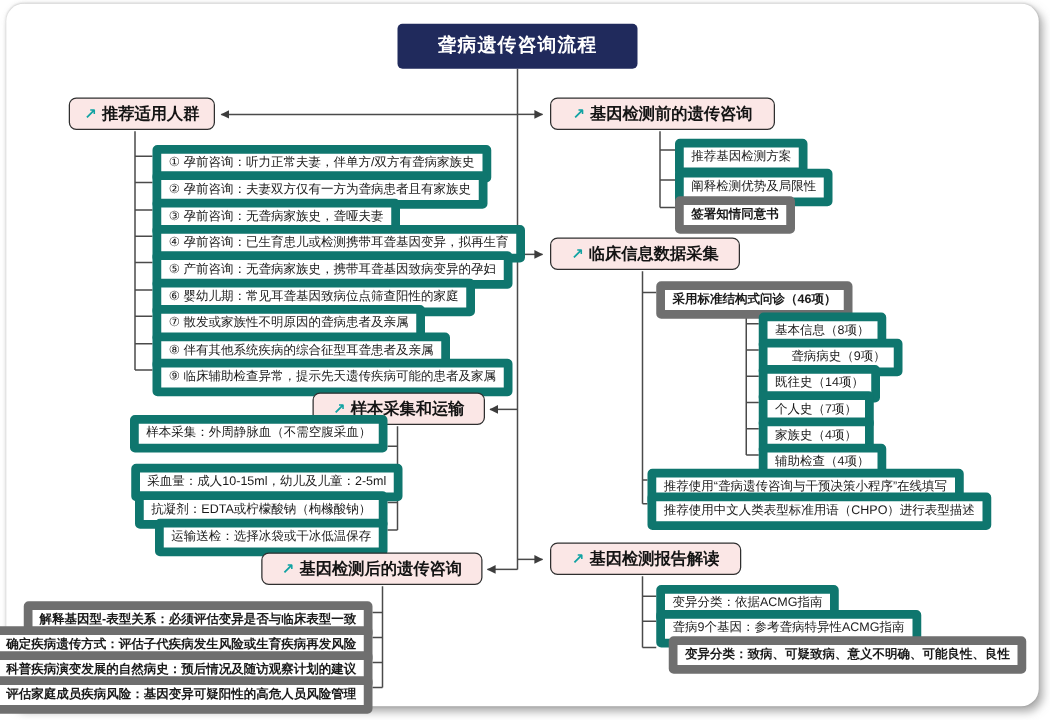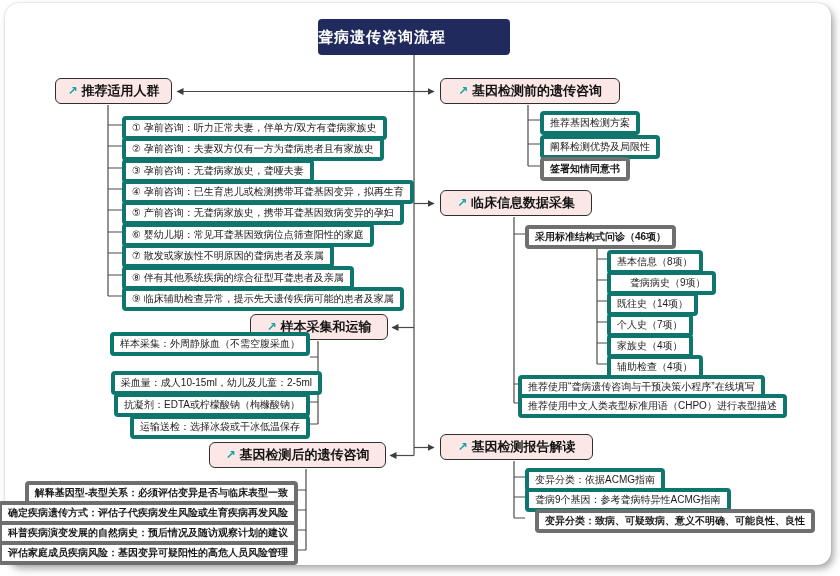--- a/index.html
+++ b/index.html
@@ -3,26 +3,26 @@
 <meta charset="utf-8">
 <style>
   html,body{margin:0;padding:0;background:#ffffff;}
   .page{position:relative;width:840px;height:576px;background:#fff;overflow:hidden;
         font-family:"Liberation Sans","DejaVu Sans",sans-serif;}
   .card{position:absolute;left:5px;top:3px;width:826px;height:562px;background:#fff;
         border-radius:14px;box-shadow:3px 4px 7px rgba(110,110,110,.55), 0 0 2px rgba(160,160,160,.5);}
   svg.wires{position:absolute;left:0;top:0;z-index:1;}
   .node{position:absolute;z-index:2;white-space:nowrap;box-sizing:border-box;}
   .root{background:#202a5c;color:#ffffff;font-weight:bold;font-size:15px;line-height:22px;
-        padding:7px 0;border-radius:4px;letter-spacing:1px;}
+        padding:7px 0;text-align:center;border-radius:4px;letter-spacing:1px;}
   .branch{background:#fbe7e6;border:1.6px solid #2f2f2f;border-radius:6px;color:#141414;
         font-weight:bold;font-size:13px;line-height:20px;padding:2px 6px;
         display:flex;align-items:center;justify-content:center;}
   .bicon{color:#12a3a3;font-weight:bold;font-size:12px;margin-right:4px;line-height:20px;}
-  .leaf{background:#ffffff;border:4px solid #0f766e;border-radius:4px;color:#1a1a1a;
+  .leaf{background:#ffffff;border:7px solid #0f766e;border-radius:4px;color:#1a1a1a;
         font-size:10px;line-height:14px;padding:1px 6px;}
   .leaf.bold{font-weight:bold;border-color:#6f6f6f;}
 </style>
 </head>
 <body>
 
 <div class="page">
   <div class="card"></div>
 
   <svg class="wires" width="840" height="576">

